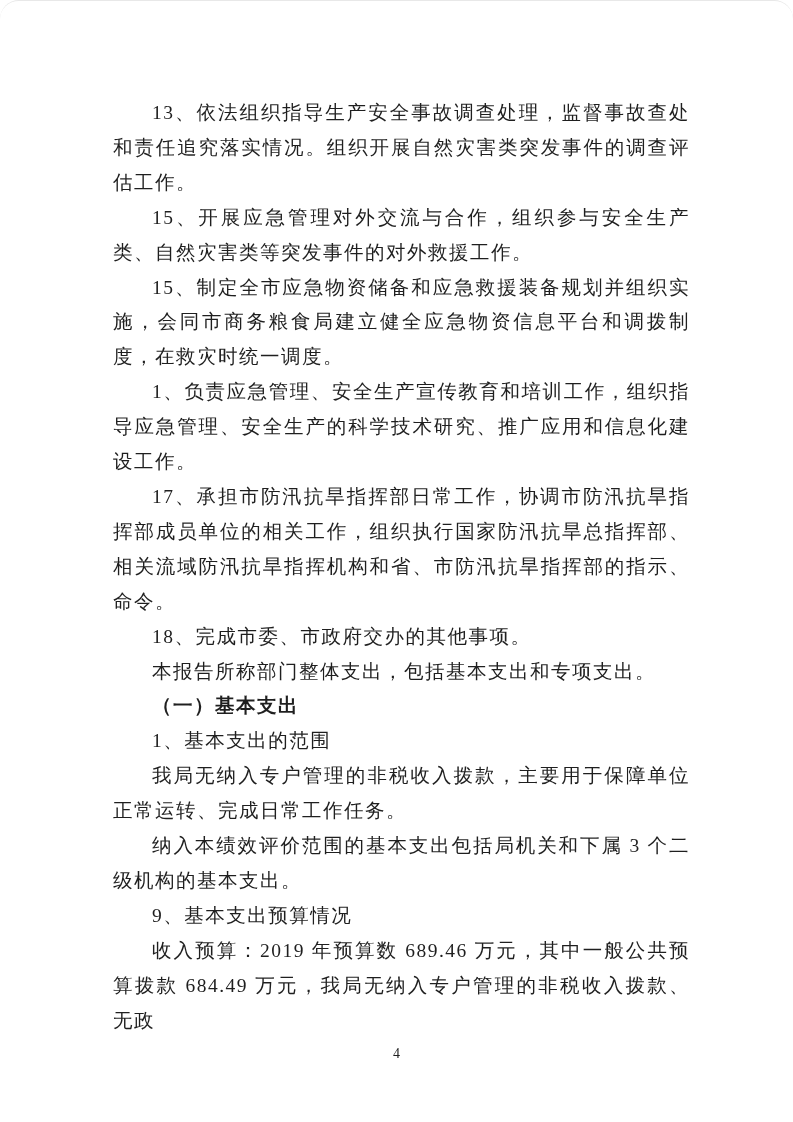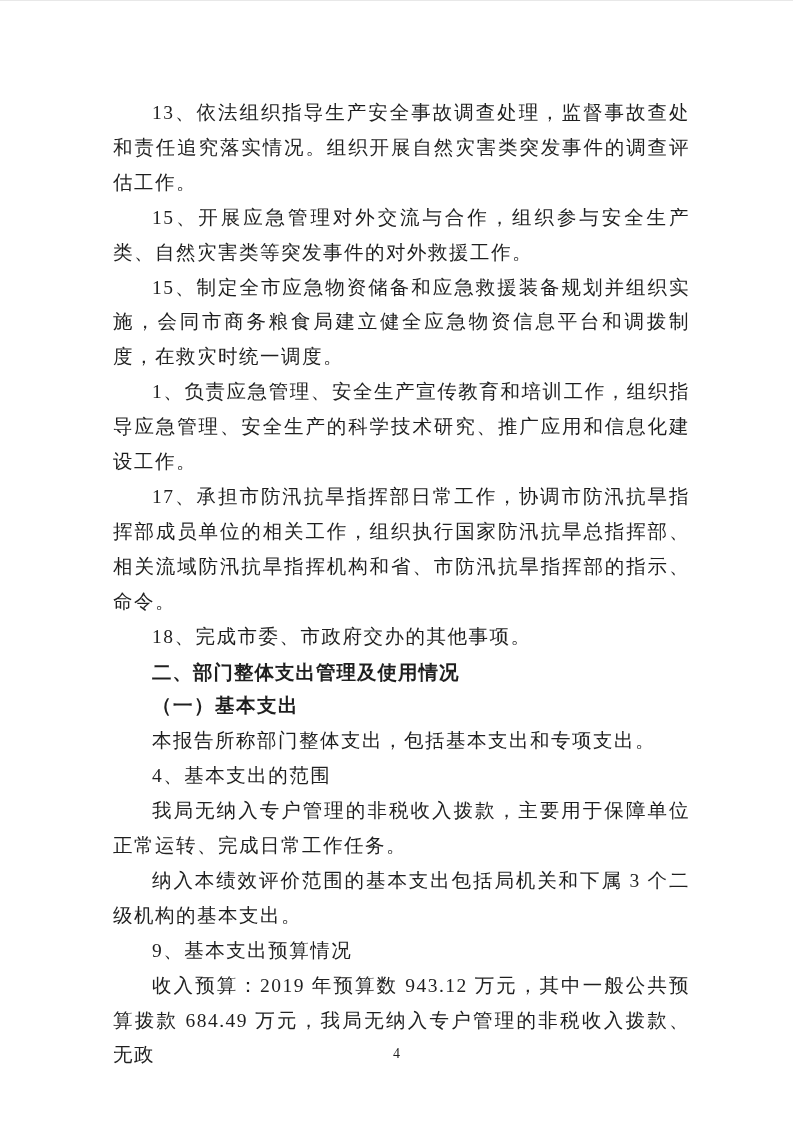--- a/index.html
+++ b/index.html
@@ -11,20 +11,21 @@
     position: relative;
     width: 793px;
     height: 1122px;
     background: #ffffff;
     box-sizing: border-box;
     padding: 95px 103px 0 113px;
     overflow: hidden;
     font-family: "Liberation Serif", "DejaVu Serif", serif;
     color: #1f1f1f;
     border-top: 1px solid #e8e8e8;
+    border-radius: 19px;
   }
   .content {
     width: 577px;
   }
   .para {
     margin: 0;
     font-size: 19.5px;
     line-height: 34.9px;
     letter-spacing: 1.5px;
     text-align: justify;
@@ -53,23 +54,22 @@
 <body>
 
 <div class="page">
   <div class="content">
     <p class="para">13、依法组织指导生产安全事故调查处理，监督事故查处和责任追究落实情况。组织开展自然灾害类突发事件的调查评估工作。</p>
     <p class="para">15、开展应急管理对外交流与合作，组织参与安全生产类、自然灾害类等突发事件的对外救援工作。</p>
     <p class="para">15、制定全市应急物资储备和应急救援装备规划并组织实施，会同市商务粮食局建立健全应急物资信息平台和调拨制度，在救灾时统一调度。</p>
     <p class="para">1、负责应急管理、安全生产宣传教育和培训工作，组织指导应急管理、安全生产的科学技术研究、推广应用和信息化建设工作。</p>
     <p class="para">17、承担市防汛抗旱指挥部日常工作，协调市防汛抗旱指挥部成员单位的相关工作，组织执行国家防汛抗旱总指挥部、相关流域防汛抗旱指挥机构和省、市防汛抗旱指挥部的指示、命令。</p>
     <p class="para">18、完成市委、市政府交办的其他事项。</p>
-    <p class="para heading-sans">二、部门整体支出管理及使用情况</p>
+    <p class="para">本报告所称部门整体支出，包括基本支出和专项支出。</p>
     <p class="para heading-bold">（一）基本支出</p>
-    <p class="para">本报告所称部门整体支出，包括基本支出和专项支出。</p>
-    <p class="para">4、基本支出的范围</p>
+    <p class="para">1、基本支出的范围</p>
     <p class="para">我局无纳入专户管理的非税收入拨款，主要用于保障单位正常运转、完成日常工作任务。</p>
     <p class="para">纳入本绩效评价范围的基本支出包括局机关和下属 3 个二级机构的基本支出。</p>
     <p class="para">9、基本支出预算情况</p>
-    <p class="para">收入预算：2019 年预算数 943.12 万元，其中一般公共预算拨款 684.49 万元，我局无纳入专户管理的非税收入拨款、无政</p>
+    <p class="para">收入预算：2019 年预算数 689.46 万元，其中一般公共预算拨款 684.49 万元，我局无纳入专户管理的非税收入拨款、无政</p>
   </div>
   <div class="page-number">4</div>
 </div>
 
 </body></html>

